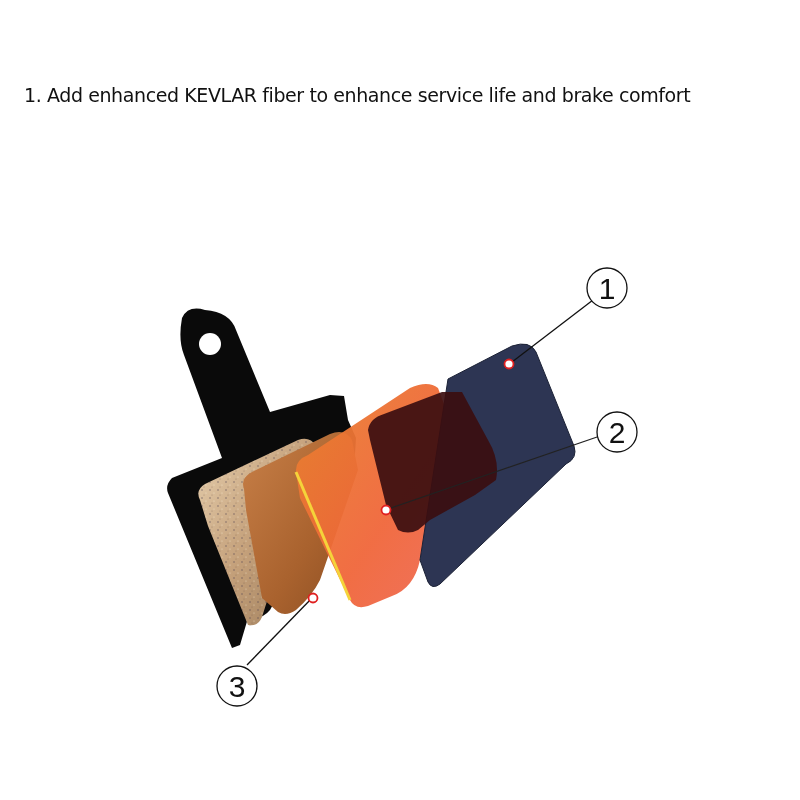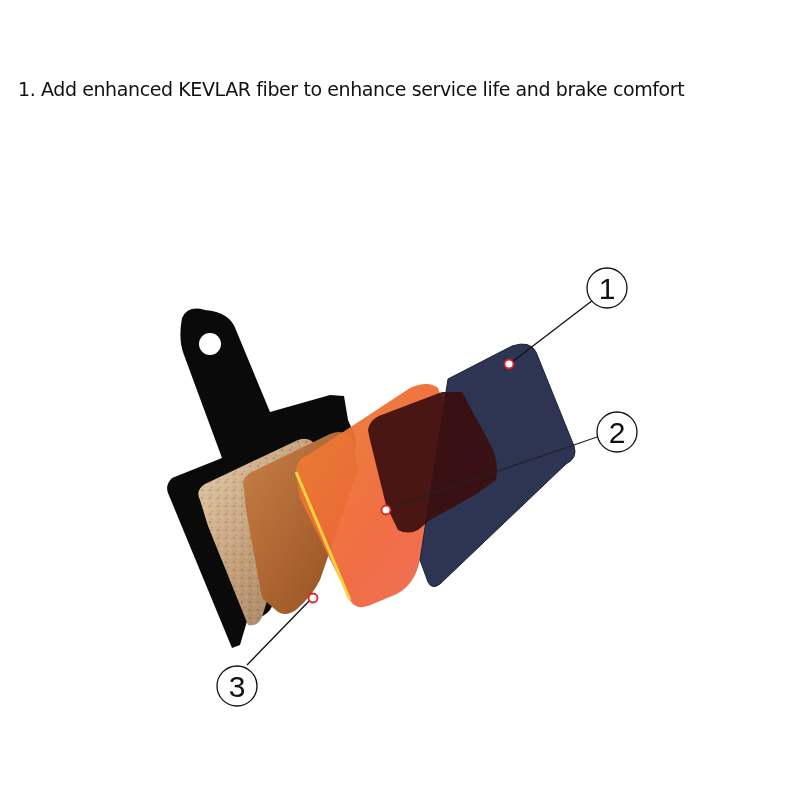--- a/index.html
+++ b/index.html
@@ -1,17 +1,17 @@
 <!DOCTYPE html>
 <html><head>
   <meta charset="utf-8">
   <style>
     html, body { margin:0; padding:0; background:#ffffff; }
     body { width:800px; height:800px; position:relative; overflow:hidden; font-family:"DejaVu Sans", sans-serif; }
-    .features { position:absolute; left:8px; top:60px; margin:10px; padding:0; list-style:none; }
+    .features { position:absolute; left:8px; top:60px; margin:16px; padding:0; list-style:none; }
     .features li { font-size:19px; line-height:38.5px; color:#111; white-space:nowrap; letter-spacing:-0.4px; }
     svg.diagram { position:absolute; left:0; top:0; }
     .callout-num { font-family:"Liberation Sans", sans-serif; font-size:30px; fill:#111; }
   </style>
 </head>
 <body>
 
 <ul class="features">
   <li>1. Add enhanced KEVLAR fiber to enhance service life and brake comfort</li>
 </ul>

